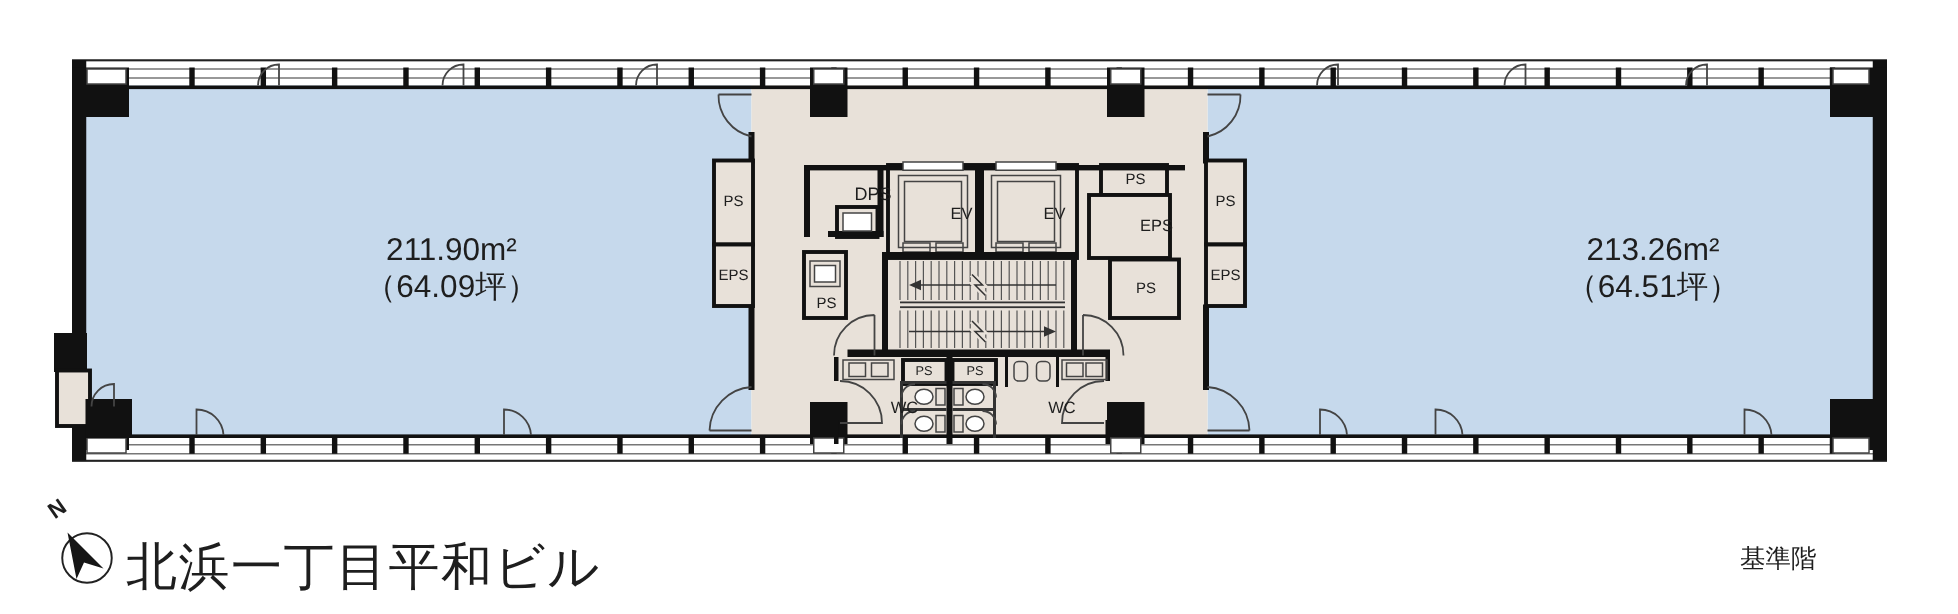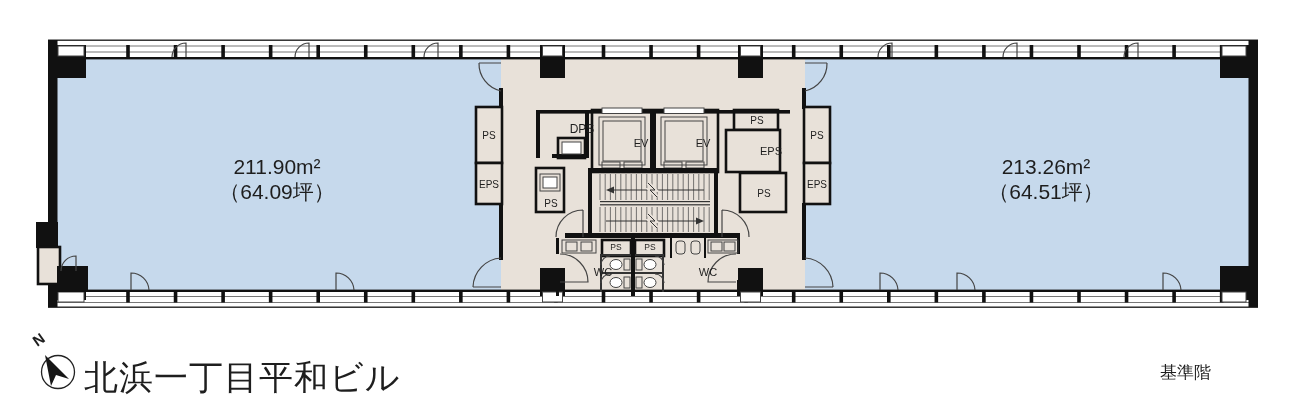--- a/index.html
+++ b/index.html
@@ -1,20 +1,20 @@
 <!DOCTYPE html>
 <html><head>
 <meta charset="utf-8">
 <style>
   html,body{margin:0;padding:0;background:#fff;}
   .stage{position:relative;width:1305px;height:409px;background:#fff;overflow:hidden;
          font-family:"Liberation Sans","DejaVu Sans",sans-serif;color:#1e1e1e;}
   .stage svg{position:absolute;left:0;top:0;}
   .lbl{position:absolute;transform:translate(-50%,-50%);white-space:nowrap;color:#1e1e1e;}
-  .area-lbl{font-size:21px;line-height:25px;text-align:center;}
+  .area-lbl{font-size:21px;line-height:25px;text-align:center;margin-left:24px;}
   .room{font-size:11px;padding-left:38px;}
   .tiny{font-size:8.5px;}
   .small{font-size:10px;}
   .bname{position:absolute;left:84px;top:355px;font-size:34px;letter-spacing:1px;transform:none;}
   .fnote{position:absolute;left:1160px;top:361px;width:95px;text-align:left;font-size:17px;transform:none;}
   .north{position:absolute;left:33px;top:331px;font-size:15px;font-weight:600;transform:rotate(-35deg);}
   .w{fill:#111;}
   .arc{stroke:#444;stroke-width:1.2;fill:none;}
   .rm{fill:#e8e1d9;stroke:#111;stroke-width:2.6;}
   .rm2{fill:none;stroke:#111;stroke-width:2.6;}
@@ -299,21 +299,21 @@
     <g>
       <circle cx="58" cy="372" r="16.5" fill="#fff" stroke="#222" stroke-width="1.3"></circle>
       <polygon points="45,355 69,379 56,375 51,386" fill="#161616"></polygon>
     </g>
   </svg>
 
   <div class="lbl area-lbl" style="left:277px;top:179px">
     <div>211.90m²</div>
     <div>（64.09坪）</div>
   </div>
-  <div class="lbl area-lbl" style="left:1046px;top:179px">
+  <div class="lbl area-lbl" style="left:1078px;top:179px">
     <div>213.26m²</div>
     <div>（64.51坪）</div>
   </div>
 
   <div class="lbl room" style="left:563px;top:129px;font-size:12px">DPS</div>
   <div class="lbl room" style="left:622px;top:143px">EV</div>
   <div class="lbl room" style="left:684px;top:143px">EV</div>
   <div class="lbl small" style="left:757px;top:120px">PS</div>
   <div class="lbl room" style="left:752px;top:151px">EPS</div>
   <div class="lbl small" style="left:764px;top:193px">PS</div>

